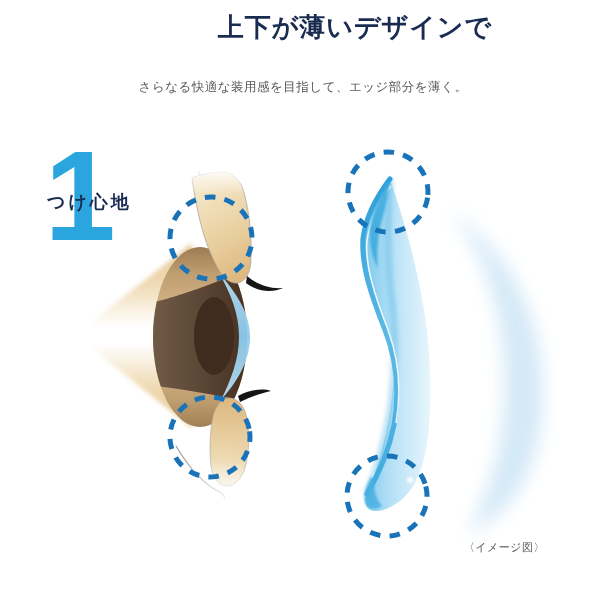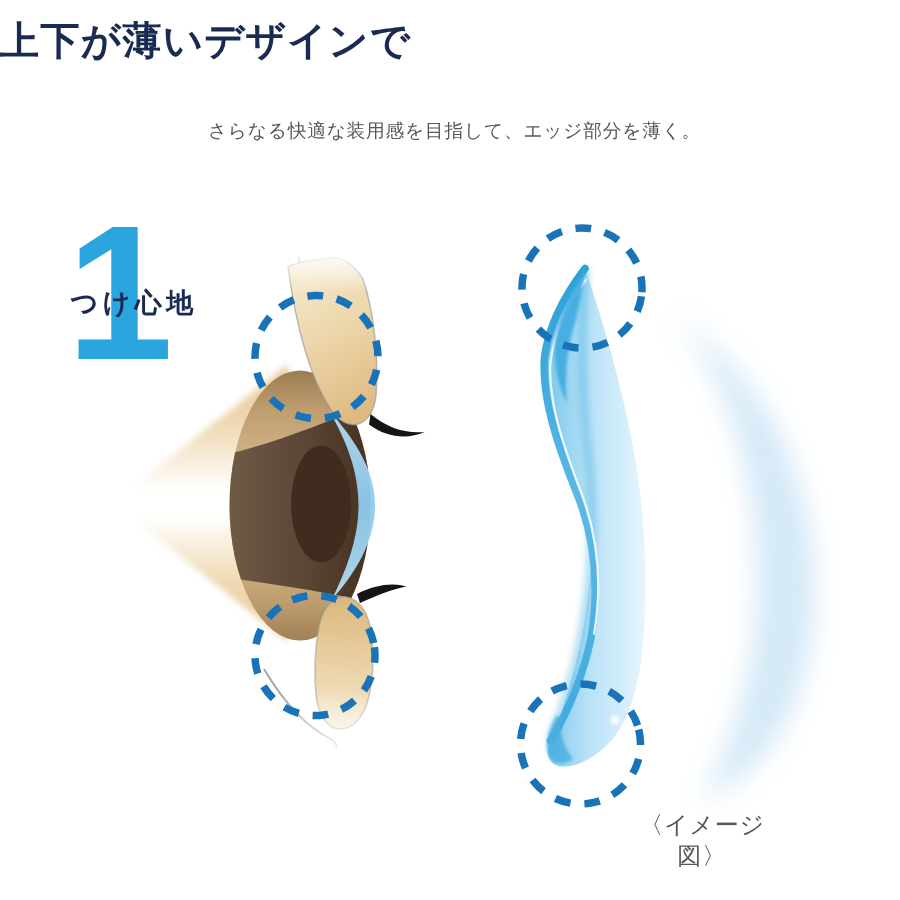--- a/index.html
+++ b/index.html
@@ -1,43 +1,43 @@
 <!DOCTYPE html>
 <html style="--c-title-navy: #1a2b52; --c-subtitle-gray: #595757; --c-number-blue: #2ba5de; --c-dashed-circle-blue: #1973b8; --c-lens-edge-blue: #2b9fd8; --c-lens-body-blue: #7cc7ec; --c-eye-lens-crescent-blue: #8cc9ec; --c-skin-tan: #ecd3a4; --c-iris-brown: #5a4434; --c-pupil-brown: #402b1f;"><head>
 <meta charset="utf-8">
 <style>
   html,body{margin:0;padding:0;background:#fff;}
   .page{
     position:relative;width:600px;height:600px;background:#fff;overflow:hidden;
     font-family:"Liberation Sans","DejaVu Sans",sans-serif;
   }
   .title{
-    position:absolute;top:12px;left:0;width:492px;text-align:left;
+    position:absolute;top:12px;left:0;width:492px;text-align:right;
     font-size:26px;font-weight:bold;line-height:30px;letter-spacing:1px;
     color:var(--c-title-navy,#1a2b52);
   }
   .subtitle{
     position:absolute;top:79px;left:3px;width:600px;text-align:center;
     font-size:12.5px;letter-spacing:.5px;color:var(--c-subtitle-gray,#595757);
   }
   .feature-number{
     position:absolute;top:146px;left:30px;width:100px;text-align:center;
     font-size:128px;line-height:100px;font-weight:bold;
     color:var(--c-number-blue,#2ba5de);z-index:1;
   }
   .feature-label{
     position:absolute;top:190px;left:47px;font-size:18px;font-weight:bold;
     letter-spacing:3px;color:var(--c-title-navy,#1a2b52);z-index:3;
   }
   .illu{position:absolute;}
   .illu-eye{left:40px;top:148px;z-index:2;}
   .illu-lens{left:325px;top:148px;}
   .caption{
-    position:absolute;top:540px;left:418px;width:100px;text-align:center;
-    font-size:16px;letter-spacing:.5px;color:var(--c-subtitle-gray,#595757);z-index:4;
+    position:absolute;top:540px;left:445px;width:100px;text-align:right;
+    font-size:11px;letter-spacing:.5px;color:var(--c-subtitle-gray,#595757);z-index:4;
   }
   .dash{fill:none;stroke:var(--c-dashed-circle-blue,#1973b8);stroke-width:5;stroke-dasharray:10.5 9.3;}
 </style>
 </head>
 <body>
 
 <div class="page">
 
   <div class="title">
     <div>上下が薄いデザインで</div>

